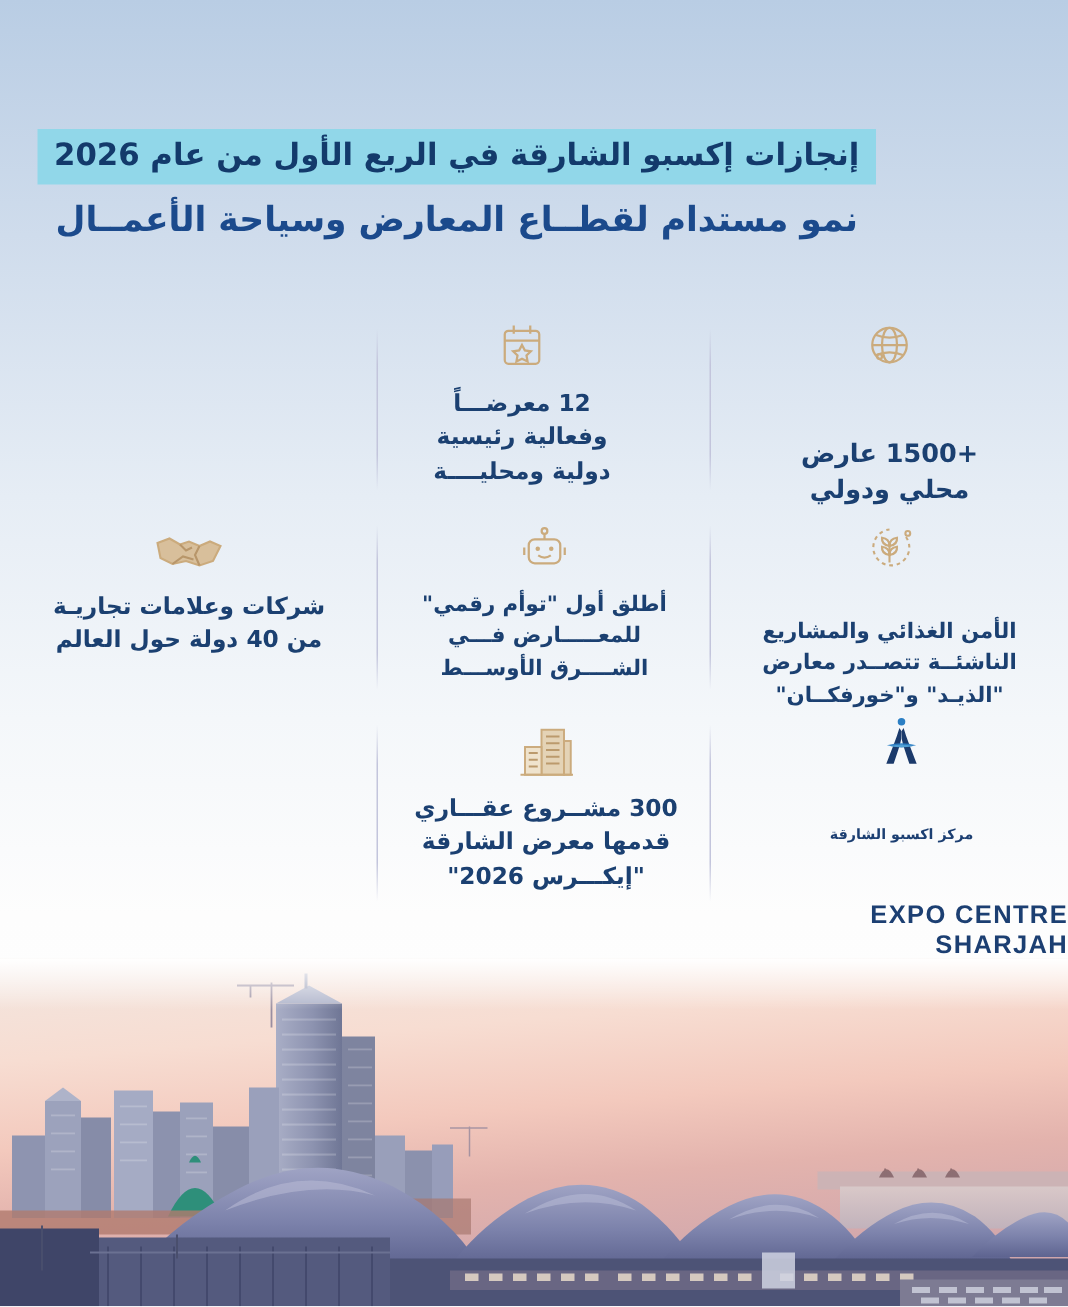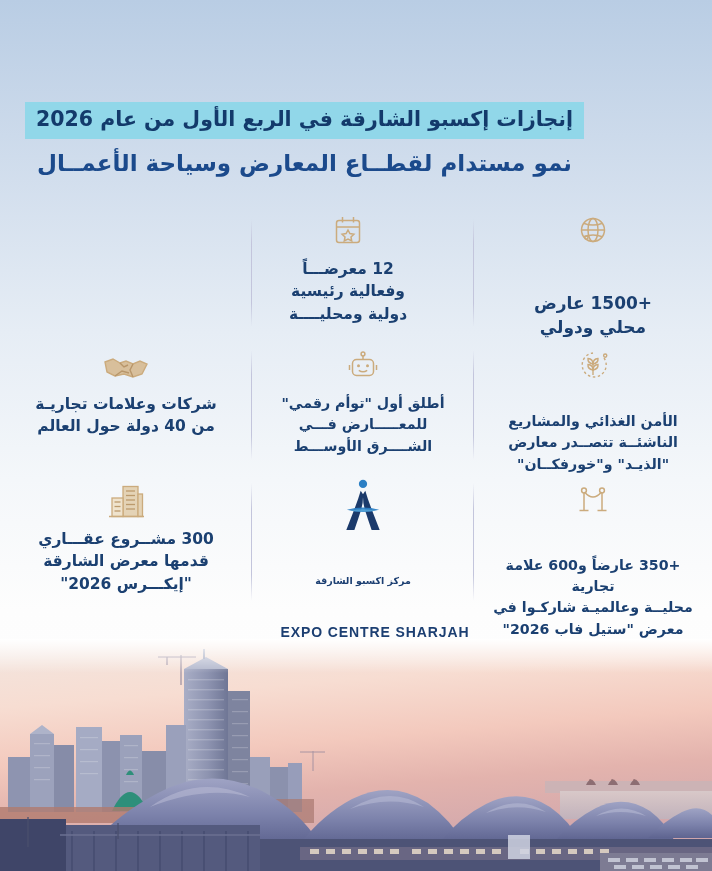--- a/index.html
+++ b/index.html
@@ -12,21 +12,21 @@
 
   #page {
     position:relative;
     width:712px; height:871px;
     background:linear-gradient(180deg,
         #b9cde4 0%, #cfdcec 18%, #e6edf5 38%, #f4f7fa 55%, #fdfdfd 70%, #ffffff 100%);
     overflow:hidden;
   }
 
   
-  .header { position:absolute; top:16px; left:0; width:609px; padding-top:86px; }
+  .header { position:absolute; top:0; left:0; width:609px; padding-top:86px; }
 
   .title-band-wrap { text-align:center; }
 
   .title-band {
     display:inline-block;
     background:#91d7e9;
     color:#133a6b;
     font-size:20.5px;
     font-weight:bold;
     line-height:1.42;
@@ -112,21 +112,21 @@
     display:flex; flex-direction:column; align-items:center;
     padding-top:2px;
     gap:36px;
   }
   .logo-mark { width:96px; height:106px; display:block; }
   .logo-ar {
     color:#1c3f72; font-size:9.5px; font-weight:bold;
     letter-spacing:1.6px; margin-top:1px;
   }
   .logo-en {
-    color:#1c3f72; font-size:14px; font-weight:bold;
+    color:#1c3f72; font-size:17px; font-weight:bold;
     letter-spacing:0.9px; margin-top:2px;
     font-family:"Liberation Sans", sans-serif;
     padding-left:24px;
   }
 
   
   .photo {
     position:absolute;
     left:0; bottom:0;
     width:712px; height:232px;
@@ -234,36 +234,20 @@
         </div>
         <div class="stat-text">شركات وعلامات تجاريـة
 من 40 دولة حول العالم</div>
       </div>
     </div>
 
     <div class="row row-3">
       <div class="divider div-r3a"></div>
       <div class="divider div-r3b"></div>
 
-      <div class="cell c-right">
-        <div class="icon-box">
-          <svg width="40" height="40" viewBox="0 0 40 40" fill="none" stroke="#cbab7d" stroke-width="1.5">
-            <circle cx="11" cy="9.5" r="2.4"></circle>
-            <circle cx="29" cy="9.5" r="2.4"></circle>
-            <line x1="11" y1="12" x2="11" y2="29"></line>
-            <line x1="29" y1="12" x2="29" y2="29"></line>
-            <line x1="6.5" y1="29.5" x2="15.5" y2="29.5"></line>
-            <line x1="24.5" y1="29.5" x2="33.5" y2="29.5"></line>
-            <path d="M11.5 11 Q20 21 28.5 11"></path>
-          </svg>
-        </div>
-        <div class="stat-text sm">+350 عارضاً و600 علامة تجارية
-محليــة وعالميـة شاركـوا في
-معرض "ستيل فاب 2026"</div>
-      </div>
 
       <div class="logo-cell">
         <svg class="logo-mark" viewBox="0 0 96 106">
           <circle cx="48" cy="12" r="7.2" fill="#2b7fc4"></circle>
           <path d="M44 24 Q40 38 33 56 Q26 74 19 92 L33 92 Q40 72 45 56 Q48.5 45 48 30 Z" fill="#1b3a6b"></path>
           <path d="M52 24 Q56 38 63 56 Q70 74 77 92 L63 92 Q56 72 51 56 Q47.5 45 48 30 Z" fill="#1b3a6b"></path>
           <path d="M20 57 Q48 49 76 57 Q48 65 20 57 Z" fill="#2b7fc4" opacity="0.92"></path>
           <path d="M26 58.5 Q48 53.5 70 58.5 Q48 62.5 26 58.5 Z" fill="#5aa8d8" opacity="0.75"></path>
         </svg>
         <div class="logo-ar">مركز اكسبو الشارقة</div>

